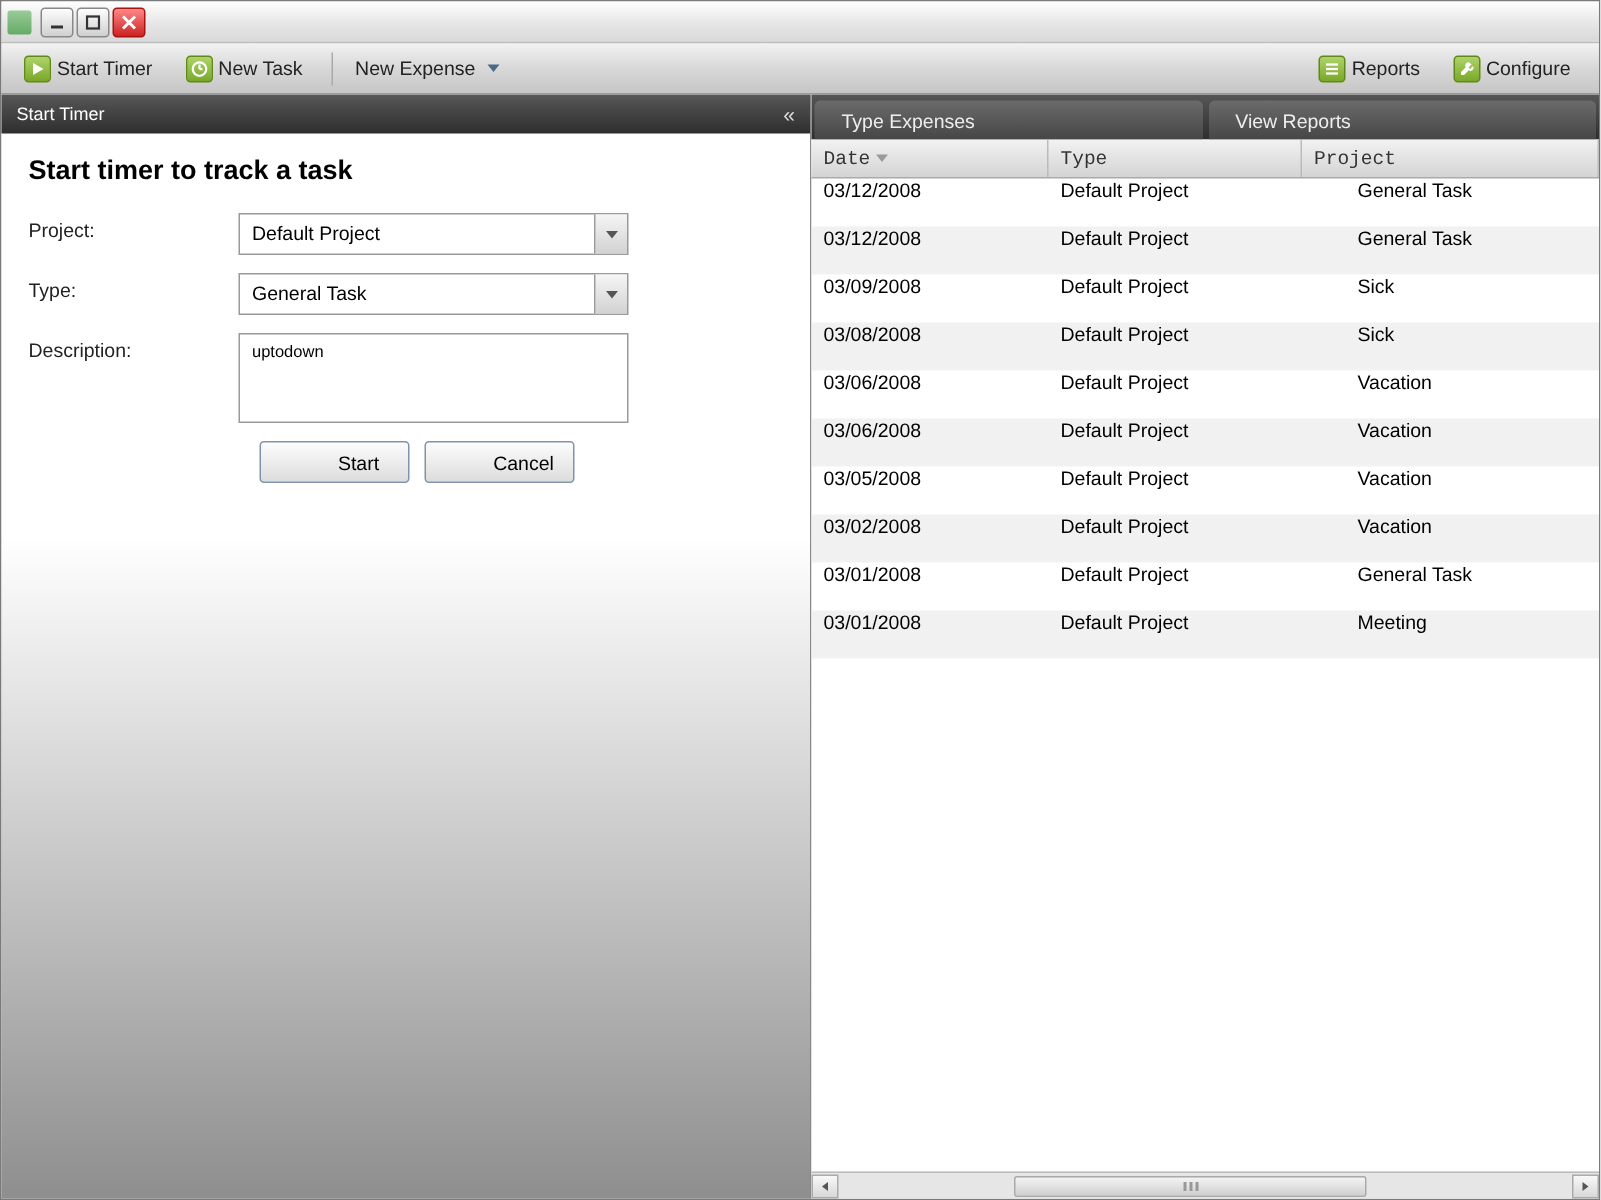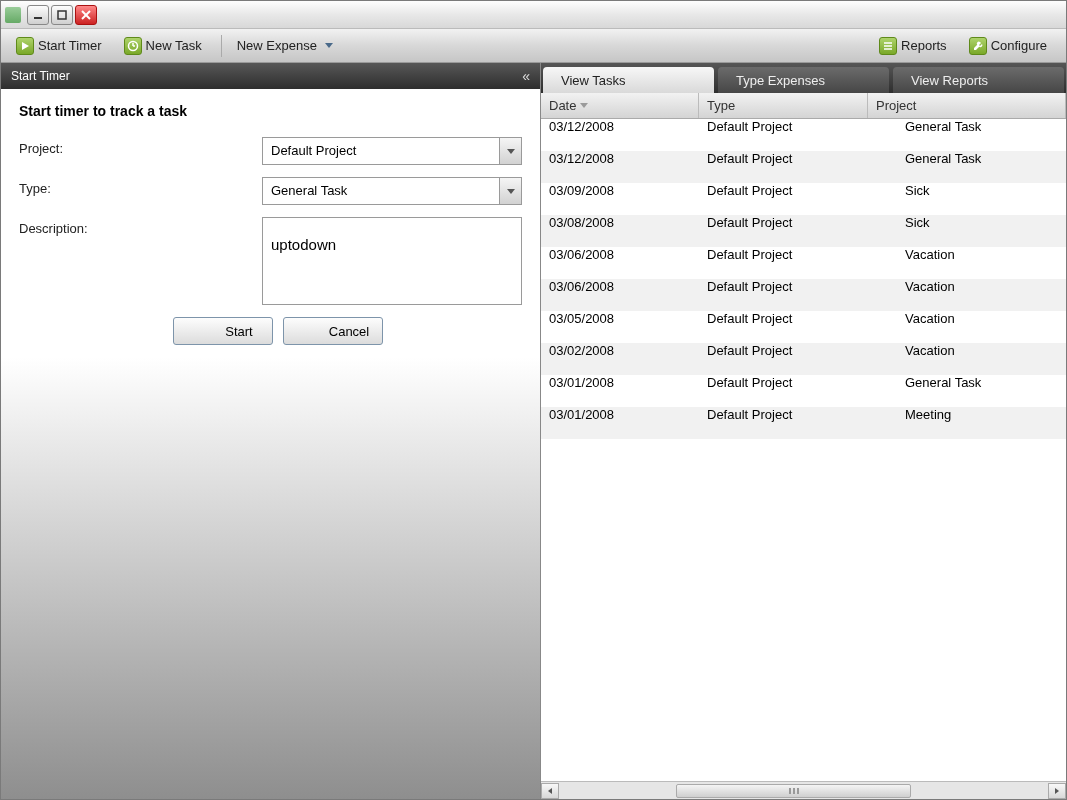--- a/index.html
+++ b/index.html
@@ -89,45 +89,45 @@
   padding: 0 10px;
   font-size: 12px;
 }
 .panel-header .collapse {
   margin-left: auto;
   color: #ddd;
   font-size: 14px;
   cursor: pointer;
 }
 .panel-body { padding: 14px 18px; }
-.panel-title { font-weight: bold; font-size: 14px; margin-bottom: 18px; }
-.form-row { display: flex; align-items: flex-start; margin-bottom: 12px; justify-content: space-between; }
+.panel-title { font-weight: bold; font-size: 18px; margin-bottom: 18px; }
+.form-row { display: flex; align-items: flex-start; margin-bottom: 12px; }
 .form-label { width: 140px; padding-top: 4px; color: #222; }
 .form-control {
   width: 260px;
 }
 .combo {
   display: flex;
   border: 1px solid #9a9a9a;
   background: #fff;
   height: 28px;
 }
 .combo span { flex:1; padding: 5px 8px; }
 .combo .cbtn {
   width: 22px;
   background: linear-gradient(to bottom,#f5f5f5,#d2d2d2);
   border-left: 1px solid #9a9a9a;
   display:flex;align-items:center;justify-content:center;
 }
 .combo .cbtn .tri { width:0;height:0;border-left:4px solid transparent;border-right:4px solid transparent;border-top:5px solid #555; }
 textarea.desc {
-  width: 260px; height: 88px;
+  width: 260px; height: 60px;
   border: 1px solid #9a9a9a;
-  padding: 18px 8px;
-  font-family: inherit; font-size: 15px;
+  padding: 6px 8px;
+  font-family: inherit; font-size: 11px;
   resize: none;
 }
 .btn-row { display:flex; gap: 10px; margin-left: 154px; margin-top: 6px; }
 .btn {
   width: 100px; height: 28px;
   background: linear-gradient(to bottom,#fdfdfd,#dcdcdc);
   border: 1px solid #7d94aa;
   border-radius: 3px;
   cursor: pointer;
   font-family: inherit; font-size: 13px; padding-left: 32px;
@@ -154,20 +154,21 @@
 }
 .tab.active {
   background: linear-gradient(to bottom,#f7f7f7,#d9d9d9);
   color: #222;
 }
 .grid-header {
   height: 26px;
   background: linear-gradient(to bottom,#f2f2f2,#d4d4d4);
   border-bottom: 1px solid #aaa;
   display: flex;
+  font-family: Liberation Mono, monospace;
 }
 .gh-cell {
   padding: 5px 8px;
   border-right: 1px solid #bbb;
   color: #333;
   display:flex;align-items:center;gap:4px;
 }
 .gh-date { width: 158px; }
 .gh-project { width: 198px; }
 .gh-type { flex: 1; }
@@ -309,21 +310,20 @@
 
         <div class="btn-row">
           <button class="btn">Start</button>
           <button class="btn">Cancel</button>
         </div>
       </div>
     </div>
 
     <div class="right-panel">
       <div class="tabs">
-        <div class="tab active">View Tasks</div>
         <div class="tab">Type Expenses</div>
         <div class="tab">View Reports</div>
       </div>
       <div class="grid-header">
         <div class="gh-cell gh-date">
           <span>Date</span>
           <span class="sort-arrow"></span>
         </div>
         <div class="gh-cell gh-type">Type</div>
         <div class="gh-cell gh-project">Project</div>

